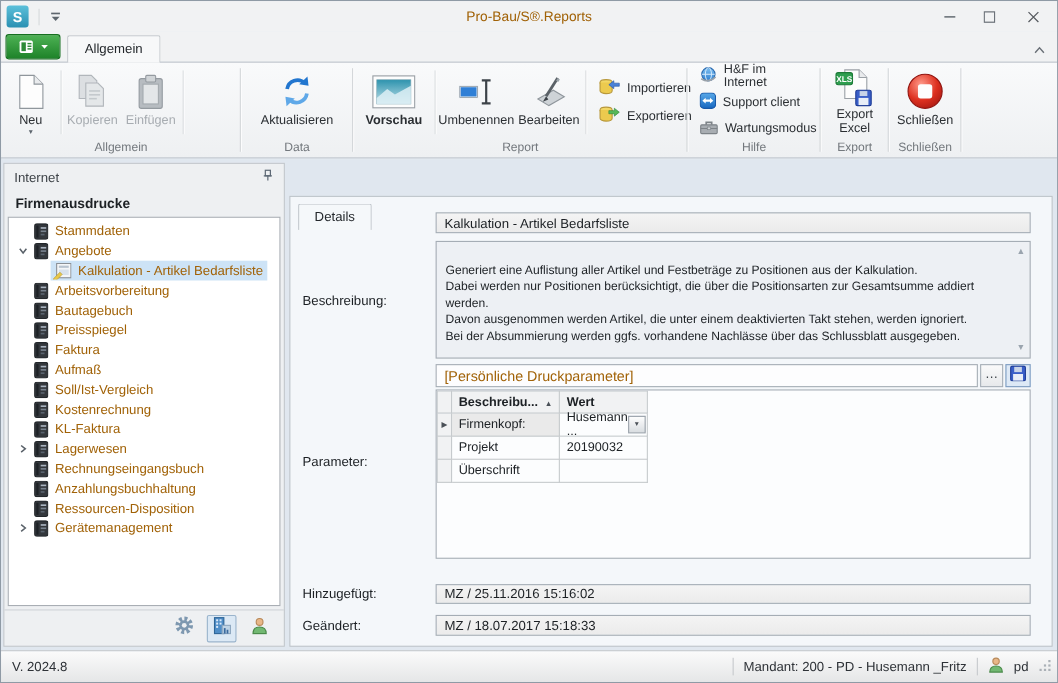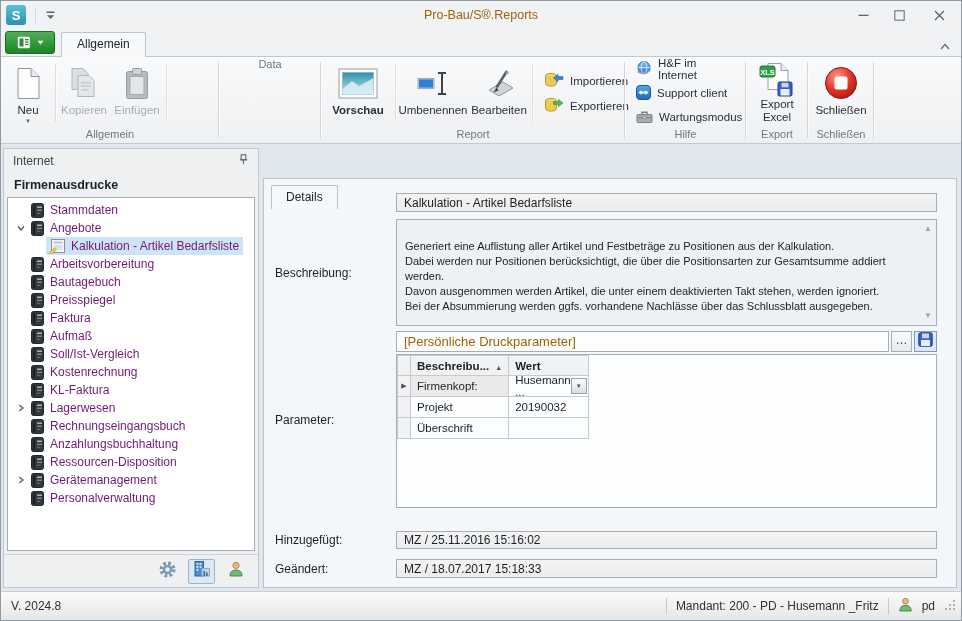--- a/index.html
+++ b/index.html
@@ -45,21 +45,21 @@
 
   
   .main{position:absolute;top:144px;bottom:29px;left:0;right:0;background:#e0e7ef;}
 
   
   .sidebar{position:absolute;left:2px;top:3px;width:256px;bottom:3px;background:#eef0f2;border:1px solid #c2c7cc;
     display:flex;flex-direction:column;}
   .sb-header{height:24px;display:flex;align-items:center;padding:0 8px 0 9px;font-size:12px;color:#3f4449;}
   .sb-caption{height:24px;line-height:24px;font-weight:bold;font-size:12.5px;padding-left:10px;color:#1d2125;}
   .tree{flex:1;margin:0 3px;background:#fff;border:1px solid #a9aeb4;overflow:hidden;padding-top:3px;}
-  .trow{height:18px;display:flex;align-items:center;font-size:12px;color:#701a75;padding-left:5px;}
+  .trow{height:18px;display:flex;align-items:center;font-size:12px;color:#a16207;padding-left:5px;}
   .chev{width:16px;display:flex;justify-content:center;align-items:center;flex:none;}
   .hl{display:flex;align-items:center;gap:6px;padding:0 4px 0 2px;height:18px;}
   .hlsel{background:#cde3f6;}
   .ticon{display:flex;align-items:center;}
   .sb-toolbar{height:33px;display:flex;align-items:center;justify-content:flex-end;gap:7px;padding-right:9px;margin-top:3px;
     border-top:1px solid #cfd3d7;}
   .sbt-btn{width:27px;height:25px;display:flex;align-items:center;justify-content:center;border-radius:2px;}
   .sbt-btn.active{background:#dce9f5;border:1px solid #9ab4cc;}
 
   
@@ -199,20 +199,33 @@
               </svg>
           </span>
           <span class="blabel">Einfügen</span>
         </div>
         <div class="vsep"></div>
       </div>
       <div class="rlabel">Allgemein</div>
     </div>
 
     <div class="rgroup" style="width:102px">
+      <div class="rbody" style="justify-content:center">
+        <div class="bigbtn" style="width:94px">
+          <span class="bicon">
+            <svg width="32" height="32">
+                <path d="M7 14 A9.5 9.5 0 0 1 23 8.5" fill="none" stroke="#2276cf" stroke-width="3.4"></path>
+                <path d="M25.5 2.5 l1 8.5 -8.5-1.5 z" fill="#2276cf"></path>
+                <path d="M25 18 A9.5 9.5 0 0 1 9 23.5" fill="none" stroke="#5fa8e8" stroke-width="3.4"></path>
+                <path d="M6.5 29.5 l-1-8.5 8.5 1.5 z" fill="#5fa8e8"></path>
+              </svg>
+          </span>
+          <span class="blabel">Aktualisieren</span>
+        </div>
+      </div>
       <div class="rlabel">Data</div>
     </div>
 
     <div class="rgroup" style="width:304px">
       <div class="rbody">
         <div class="bigbtn boldlbl" style="width:70px">
           <span class="bicon">
             <svg width="40" height="31">
               <defs>
                   <linearGradient id="pv" x1="0" y1="0" x2="0" y2="1">
@@ -650,36 +663,20 @@
               <span class="ticon">
                 <svg width="13" height="15">
                   <rect x="0.5" y="0.5" width="12" height="14" rx="2" fill="#33373c" stroke="#23272b"></rect>
                   <rect x="2" y="2" width="2" height="11" fill="#1d2125"></rect>
                   <rect x="6" y="3.5" width="5" height="1.5" fill="#aab4c0"></rect>
                   <rect x="6" y="6.5" width="5" height="1.5" fill="#78828e"></rect>
                   <rect x="6" y="9.5" width="3.5" height="1.5" fill="#59636e"></rect>
                 </svg>
               </span>
               <span>Gerätemanagement</span>
-            </span>
-          </div>
-          <div class="trow">
-            <span class="chev"></span>
-            <span style="width:0px;flex:none"></span>
-            <span class="hl">
-              <span class="ticon">
-                <svg width="13" height="15">
-                  <rect x="0.5" y="0.5" width="12" height="14" rx="2" fill="#33373c" stroke="#23272b"></rect>
-                  <rect x="2" y="2" width="2" height="11" fill="#1d2125"></rect>
-                  <rect x="6" y="3.5" width="5" height="1.5" fill="#aab4c0"></rect>
-                  <rect x="6" y="6.5" width="5" height="1.5" fill="#78828e"></rect>
-                  <rect x="6" y="9.5" width="3.5" height="1.5" fill="#59636e"></rect>
-                </svg>
-              </span>
-              <span>Personalverwaltung</span>
             </span>
           </div>
         </div>
       <div class="sb-toolbar">
         <div class="sbt-btn">
           <span>
             <svg width="19" height="19">
                 <circle cx="9.5" cy="9.5" r="6" fill="none" stroke="#7e98b0" stroke-width="4" stroke-dasharray="2.6 2.1"></circle>
                 <circle cx="9.5" cy="9.5" r="4.6" fill="#7e98b0"></circle>
                 <circle cx="9.5" cy="9.5" r="2.2" fill="#eef0f2"></circle>

